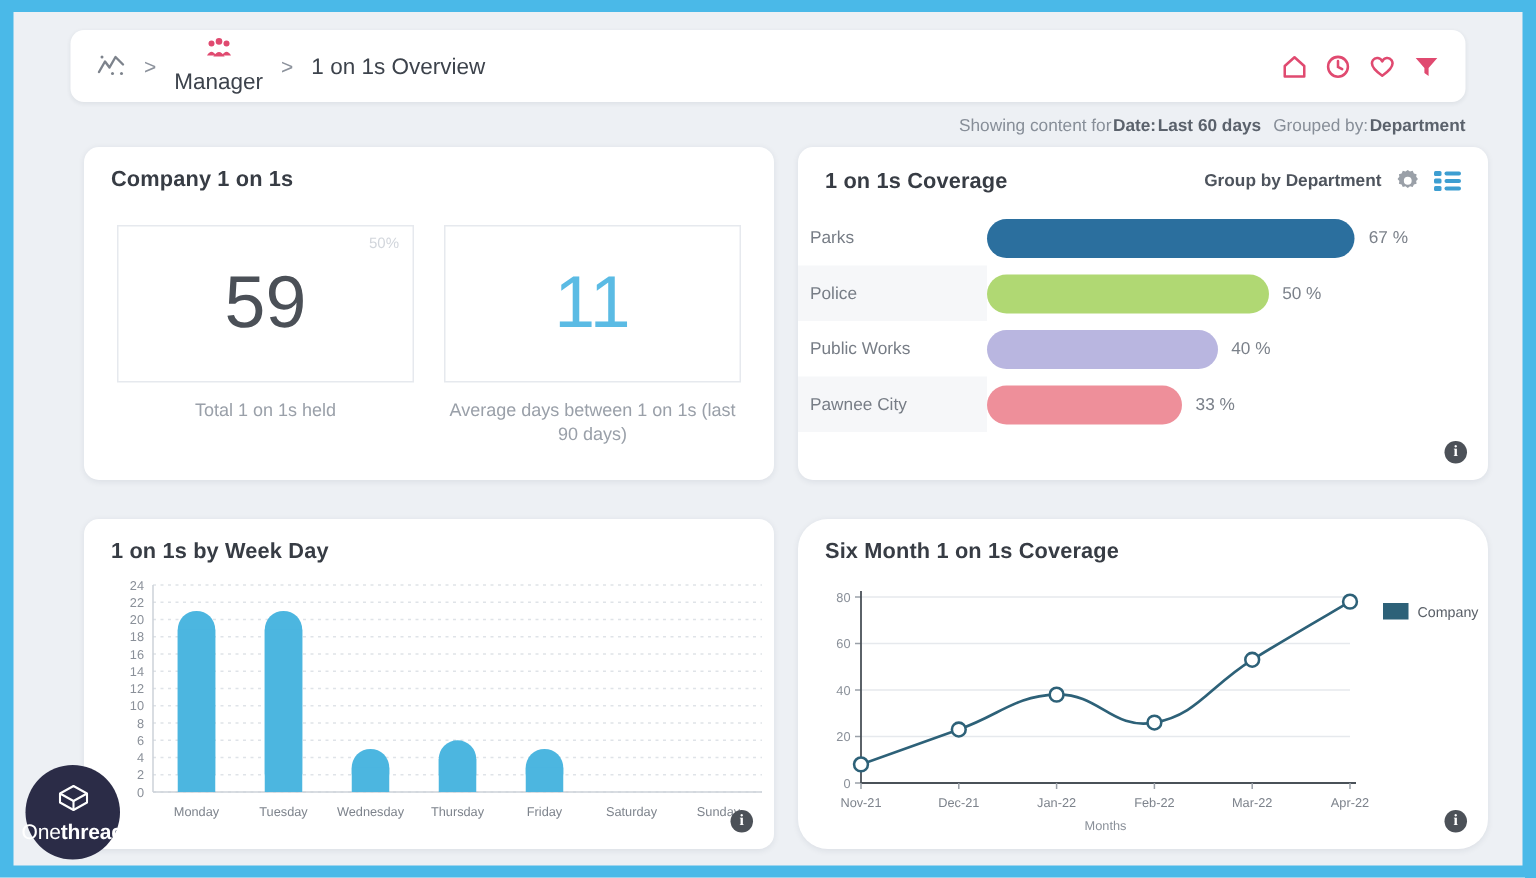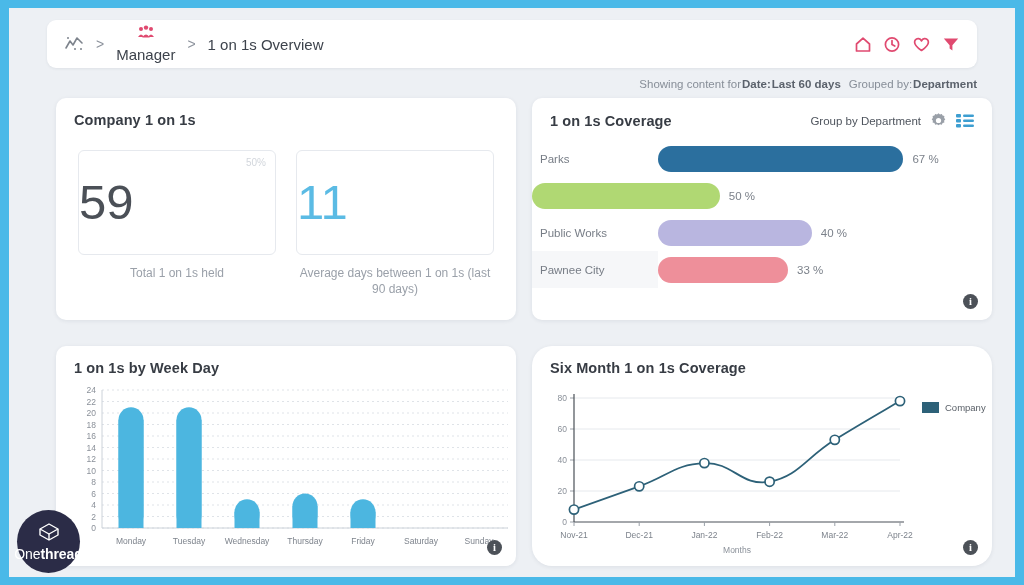--- a/index.html
+++ b/index.html
@@ -61,28 +61,28 @@
     letter-spacing: .1px;
   }
 
   #card-company { left: 47px; top: 90px; width: 460px; height: 222px; }
   #card-coverage { left: 523px; top: 90px; width: 460px; height: 222px; }
   #card-weekday { left: 47px; top: 338px; width: 460px; height: 220px; }
   #card-sixmonth { left: 523px; top: 338px; width: 460px; height: 220px; border-radius: 20px; }
 
   .card-head { padding: 14px 18px 0 18px; display:flex; align-items:center; }
   .card-head-right { margin-left:auto; display:flex; align-items:center; gap:9px; }
-  .groupby { font-size: 11.5px; color: #4e545d; font-weight: 400; }
+  .groupby { font-size: 11.5px; color: #4e545d; font-weight: 700; }
 
   
   .kpis { display: flex; gap: 20px; padding: 22px 22px 0 22px; }
   .kpi { flex: 1; }
   .kpi-box {
-    height: 105px; border: 1px solid #e6e9ee; border-radius: 6px;
-    position: relative; display: flex; align-items: center; justify-content: flex-start;
+    height: 105px; border: 1px solid #e6e9ee; border-radius: 0;
+    position: relative; display: flex; align-items: center; justify-content: center;
     background: #fff;
   }
   .kpi-badge {
     position: absolute; top: 6px; right: 9px;
     font-size: 10px; color: #d2d6dc;
   }
   .kpi-num { font-size: 49px; font-weight: 300; color: #4b5057; line-height: 1; }
   .kpi-num.accent { color: #5bbbe4; }
   .kpi-cap {
     margin-top: 10px; text-align: center;
@@ -246,20 +246,21 @@
 
     <div class="cov-rows">
       <div class="cov-row">
         <div class="cov-name">Parks</div>
         <div class="cov-track">
           <div class="cov-bar" id="bar0" style="background: rgb(43, 111, 158); width: 245.48px;"></div>
           <span class="cov-pct">67 %</span>
         </div>
       </div>
       <div class="cov-row alt">
+        <div class="cov-name">Police</div>
         <div class="cov-track">
           <div class="cov-bar" id="bar1" style="background: rgb(176, 216, 115); width: 187.761px;"></div>
           <span class="cov-pct">50 %</span>
         </div>
       </div>
       <div class="cov-row">
         <div class="cov-name">Public Works</div>
         <div class="cov-track">
           <div class="cov-bar" id="bar2" style="background: rgb(185, 182, 224); width: 153.809px;"></div>
           <span class="cov-pct">40 %</span>

